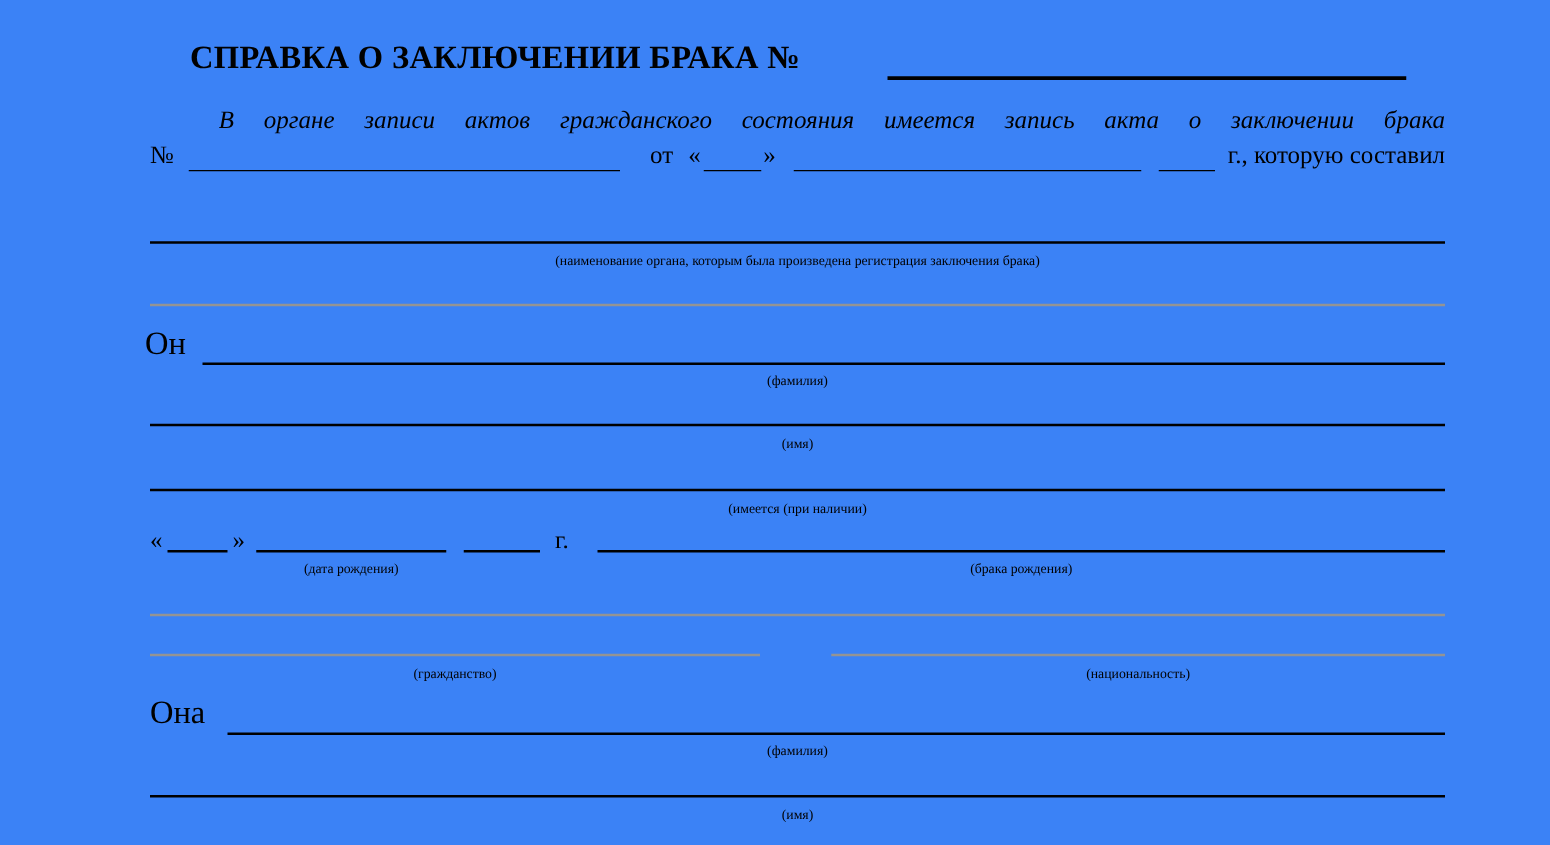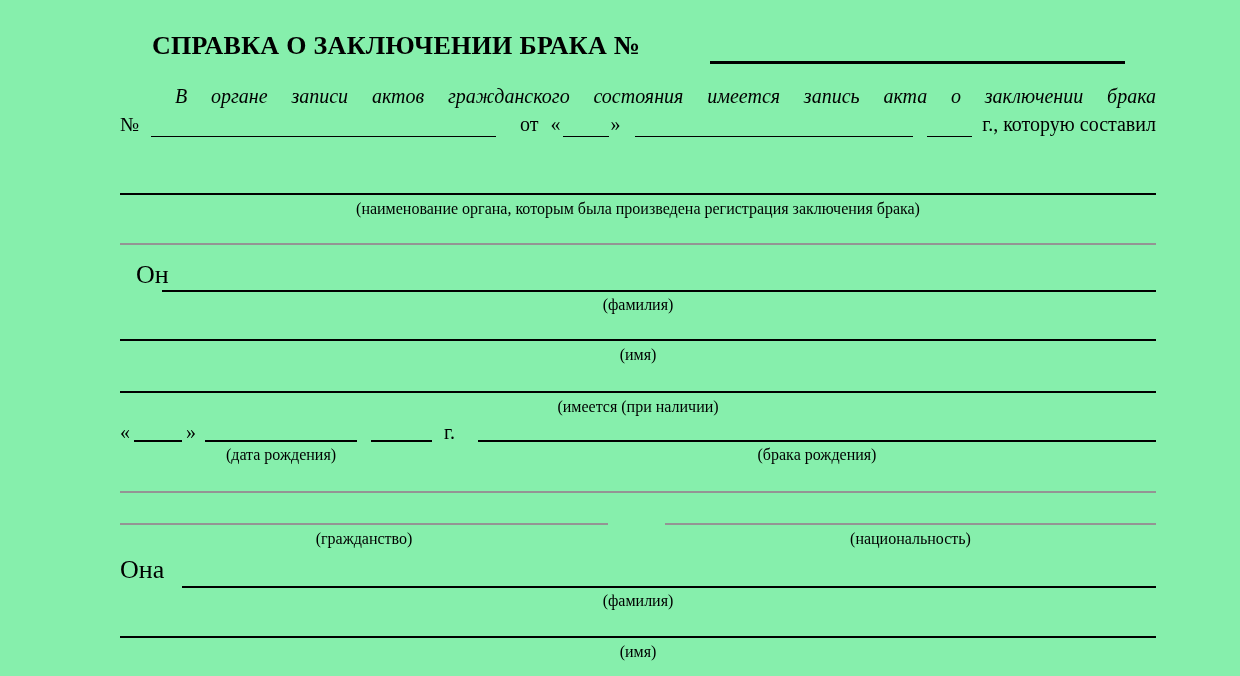--- a/index.html
+++ b/index.html
@@ -1,28 +1,28 @@
 <!DOCTYPE html>
 <html lang="ru"><head>
 <meta charset="utf-8">
 <style>
   html,body { margin:0; padding:0; background:#ffffff; }
   .page {
     position:relative;
     width:1240px; height:676px;
-    background:#86efac;
+    background:#3b82f6;
     font-family:"Liberation Serif","DejaVu Serif",serif;
     color:#000;
     overflow:hidden;
   }
   .rule { position:absolute; height:2px; background:#000; }
   .rule.gray { background:#949494; }
   .cap {
     position:absolute;
-    font-size:16px;
+    font-size:11px;
     line-height:18px;
     text-align:center;
     white-space:nowrap;
     overflow:visible;
   }
   .lbl { position:absolute; font-size:26px; line-height:28px; }
   .title {
     position:absolute;
     font-size:26px; line-height:30px;
     font-weight:bold;
@@ -70,21 +70,21 @@
     <span class="t" style="margin-left:2px;">»</span>
     <span class="blank-inline" style="flex:1; margin-left:14px;"></span>
     <span class="blank-inline" style="width:45px; margin-left:14px;"></span>
     <span class="t" style="margin-left:10px;">г., которую составил</span>
   </div>
 
   <div class="rule" style="left:120px; top:193px; width:1036px;"></div>
   <div class="cap" style="left:120px; top:200px; width:1036px;">(наименование органа, которым была произведена регистрация заключения брака)</div>
   <div class="rule gray" style="left:120px; top:243px; width:1036px;"></div>
 
-  <div class="lbl" style="left:136px; top:261px;">Он</div>
+  <div class="lbl" style="left:116px; top:261px;">Он</div>
   <div class="rule" style="left:162px; top:290px; width:994px;"></div>
   <div class="cap" style="left:120px; top:296px; width:1036px;">(фамилия)</div>
 
   <div class="rule" style="left:120px; top:339px; width:1036px;"></div>
   <div class="cap" style="left:120px; top:346px; width:1036px;">(имя)</div>
 
   <div class="rule" style="left:120px; top:391px; width:1036px;"></div>
   <div class="cap" style="left:120px; top:398px; width:1036px;">(имеется (при наличии)</div>
 
   <div class="btxt" style="left:120px; top:420px;">«</div>

